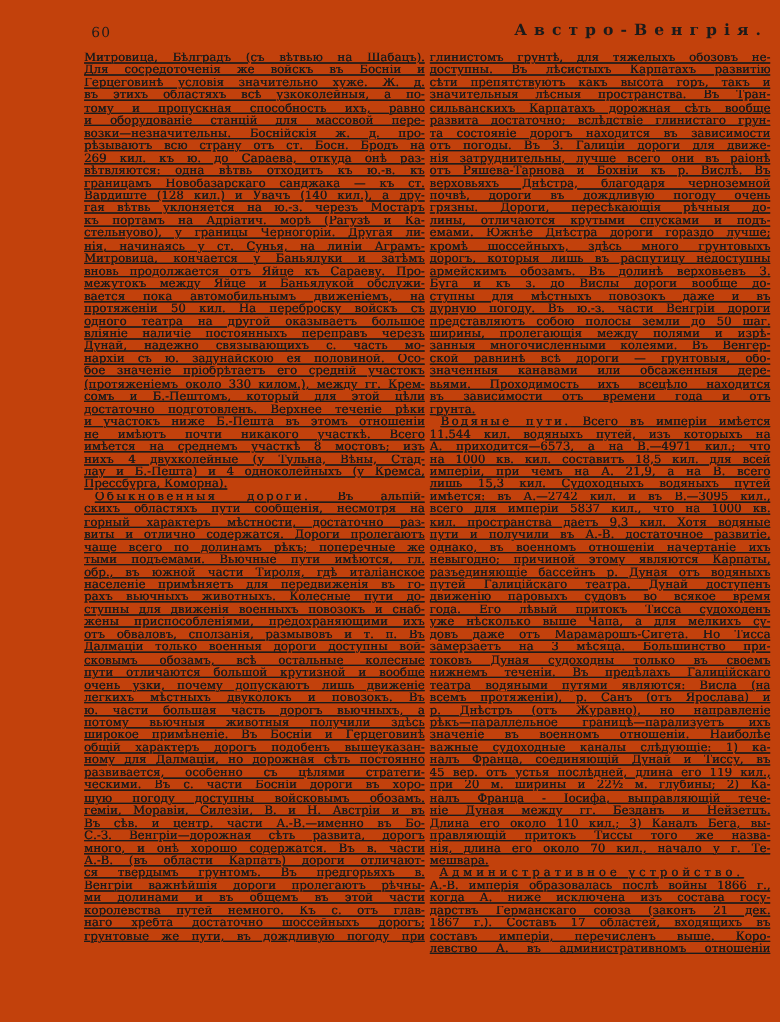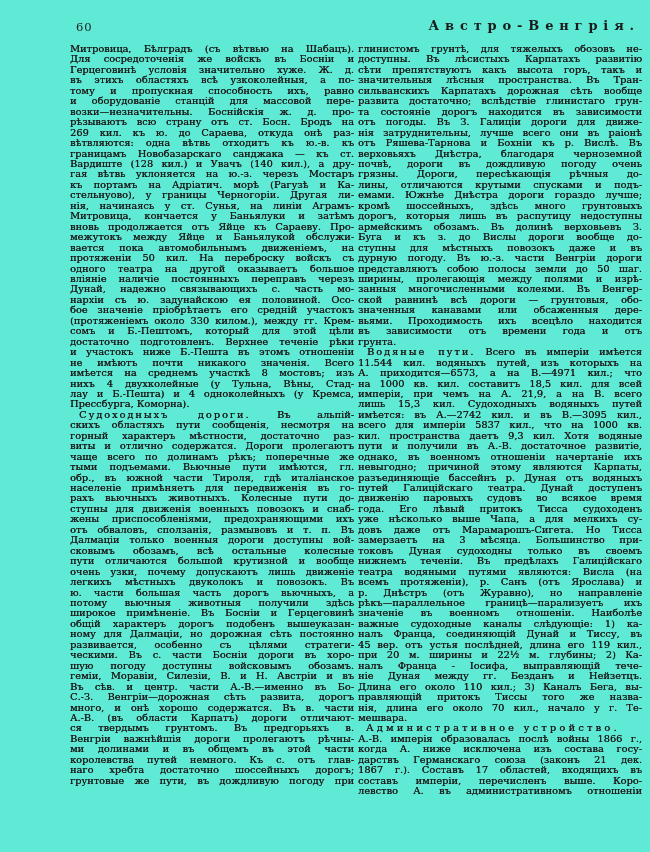--- a/index.html
+++ b/index.html
@@ -1,20 +1,20 @@
 <!DOCTYPE html>
 <html><head>
 <meta charset="utf-8">
 <style>
   html,body{margin:0;padding:0;background:#e9e7e2;}
   .page{
     position:relative;
     width:650px;height:852px;
     margin:0 auto;
-    background:#5eead4;
+    background:#c2410c;
     font-family:"DejaVu Serif", serif;
     color:#1b1b1b;
     overflow:hidden;
   }
   .header{
     position:absolute;
     left:70px;right:10px;top:18px;height:16px;
   }
   .pagenum{
     position:absolute;left:6px;top:2px;
@@ -23,21 +23,21 @@
   .title{
     position:absolute;left:0;right:0;top:0;
     text-align:right;
     font-size:13px;font-weight:bold;
     letter-spacing:0.45em;
     white-space:nowrap;
   }
   .columns{
     position:absolute;
     left:70px;top:44px;width:572px;
-    display:flex;gap:4px;
+    display:flex;gap:4px;text-decoration:underline;
   }
   .column{
     width:284px;
     font-size:9.8px;
     line-height:10.46px;
     text-shadow:0.2px 0 0 currentColor;
   }
   .line{
     height:10.46px;
     overflow:hidden;
@@ -86,26 +86,26 @@
         <div class="line">протяженіи 50 кил. На переброску войскъ съ</div>
         <div class="line">одного театра на другой оказываетъ большое</div>
         <div class="line">вліяніе наличіе постоянныхъ переправъ черезъ</div>
         <div class="line">Дунай, надежно связывающихъ с. часть мо-</div>
         <div class="line">нархіи съ ю. задунайскою ея половиной. Осо-</div>
         <div class="line">бое значеніе пріобрѣтаетъ его средній участокъ</div>
         <div class="line">(протяженіемъ около 330 килом.), между гг. Крем-</div>
         <div class="line">сомъ и Б.-Пештомъ, который для этой цѣли</div>
         <div class="line">достаточно подготовленъ. Верхнее теченіе рѣки</div>
         <div class="line">и участокъ ниже Б.-Пешта въ этомъ отношеніи</div>
-        <div class="line">не имѣютъ почти никакого значенія. Всего</div>
+        <div class="line">не имѣютъ почти никакого участкѣ. Всего</div>
         <div class="line">имѣется на среднемъ участкѣ 8 мостовъ; изъ</div>
         <div class="line">нихъ 4 двухколейные (у Тульна, Вѣны, Стад-</div>
         <div class="line">лау и Б.-Пешта) и 4 одноколейныхъ (у Кремса,</div>
         <div class="line end">Прессбурга, Коморна).</div>
-        <div class="line indent"><span class="sp">Судоходныхъ дороги.</span> Въ альпій-</div>
+        <div class="line indent"><span class="sp">Обыкновенныя дороги.</span> Въ альпій-</div>
         <div class="line">скихъ областяхъ пути сообщенія, несмотря на</div>
         <div class="line">горный характеръ мѣстности, достаточно раз-</div>
         <div class="line">виты и отлично содержатся. Дороги пролегаютъ</div>
         <div class="line">чаще всего по долинамъ рѣкъ; поперечные же</div>
         <div class="line">тыми подъемами. Вьючные пути имѣются, гл.</div>
         <div class="line">обр., въ южной части Тироля, гдѣ италіанское</div>
         <div class="line">населеніе примѣняетъ для передвиженія въ го-</div>
         <div class="line">рахъ вьючныхъ животныхъ. Колесные пути до-</div>
         <div class="line">ступны для движенія военныхъ повозокъ и снаб-</div>
         <div class="line">жены приспособленіями, предохраняющими ихъ</div>

